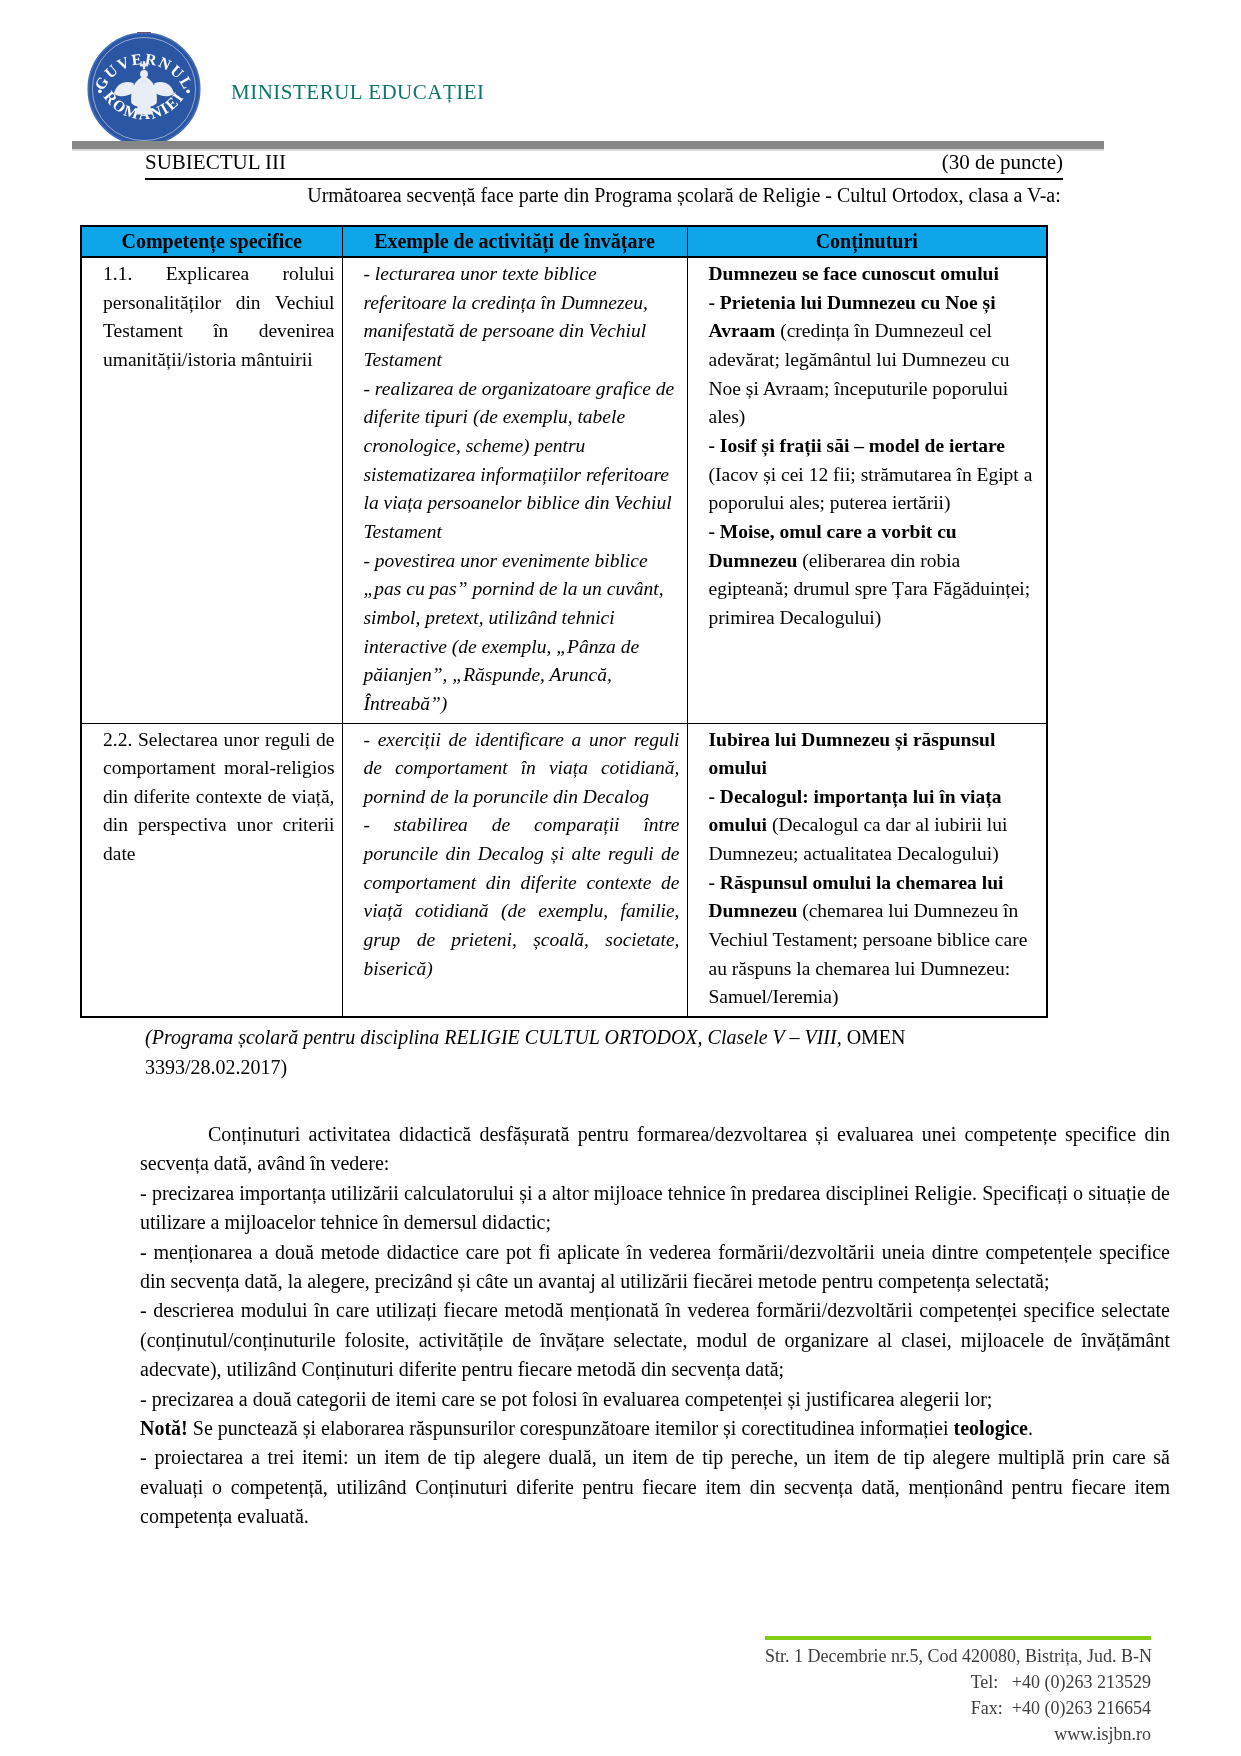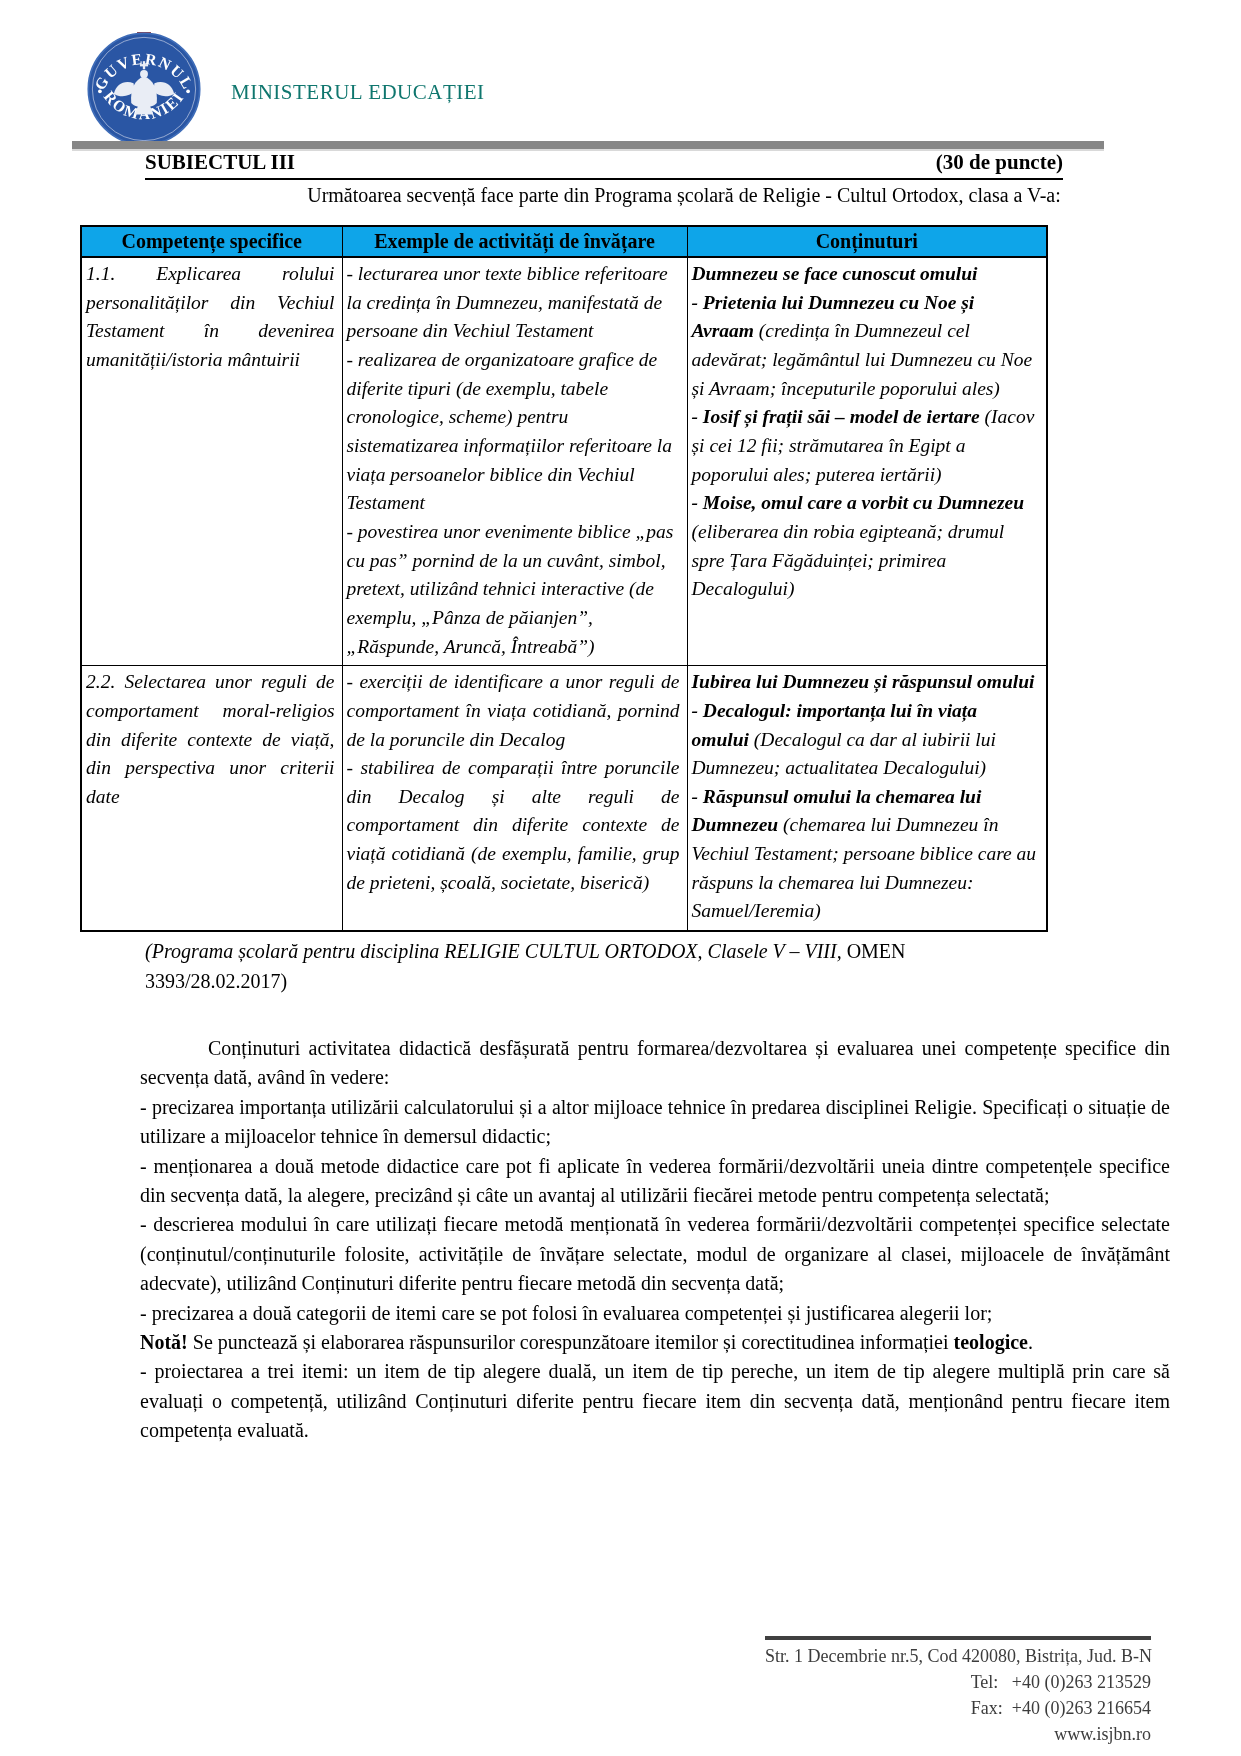--- a/index.html
+++ b/index.html
@@ -8,44 +8,44 @@
 
   
   .logo{position:absolute;left:86px;top:30px;width:116px;height:118px;}
   .ministry{position:absolute;left:231px;top:80px;font-size:21px;letter-spacing:0.5px;color:#0f766e;}
   .inspectorate{position:absolute;left:620px;top:48px;width:490px;text-align:center;color:#4c4c4c;font-weight:bold;}
   .inspectorate .l1{font-size:22px;letter-spacing:0.5px;}
   .inspectorate .l2{font-size:21px;margin-top:7px;letter-spacing:0.5px;}
   .header-rule{position:absolute;left:72px;top:141px;width:1032px;height:8px;background:#868686;border-bottom:2px solid #d9d9d9;}
 
   
-  .subject-line{position:absolute;left:145px;top:150px;width:918px;display:flex;justify-content:space-between;align-items:flex-end;border-bottom:2px solid #000;padding-bottom:3px;font-weight:bold;font-size:21px;}
+  .subject-line{position:absolute;left:145px;top:150px;width:918px;display:flex;justify-content:space-between;align-items:flex-end;border-bottom:2px solid #000;padding-bottom:3px;font-weight:normal;font-size:21px;}
   .intro{position:absolute;left:145px;top:184px;width:1010px;font-size:20px;text-indent:68px;text-align:center;}
 
   
   .content{position:absolute;left:80px;top:225px;width:1095px;}
   table.seq{border-collapse:collapse;width:966px;border:2px solid #000;table-layout:fixed;}
   table.seq th, table.seq td{border:1px solid #000;vertical-align:top;}
   table.seq th{background:#0ea5e9;font-size:20px;font-weight:bold;text-align:center;padding:3px 4px;border-bottom:2px solid #000;}
-  table.seq td{font-size:19.5px;line-height:1.47;padding:2px 7px 4px 4px;font-style:italic;}
+  table.seq td{font-size:19.5px;line-height:1.47;padding:2px 7px 4px 21px;}
   .col-competente{text-align:justify;}
   .col-exemple{font-style:italic;text-align:left;}
   tbody tr:nth-child(2) .col-exemple{text-align:justify;}
   .col-continuturi{text-align:left;}
   .para{margin:0;}
   .seg-b{font-weight:bold;}
   .seg-i{font-style:italic;}
 
   .citation{margin:4px 0 0 65px;width:885px;font-size:20px;line-height:1.5;}
   .body-text{margin:38px 0 0 60px;width:1030px;font-size:20px;line-height:1.47;text-align:justify;}
   .body-text .bp{margin:0;}
   .body-text .bp.indent{text-indent:68px;}
 
   
-  .footer{position:absolute;left:765px;top:1636px;width:386px;border-top:4px solid #404040;padding-top:3px;text-align:right;color:#3c3c3c;font-size:18px;line-height:26px;}
+  .footer{position:absolute;left:765px;top:1636px;width:386px;border-top:4px solid #84cc16;padding-top:3px;text-align:right;color:#3c3c3c;font-size:18px;line-height:26px;}
   .footer .f-line{white-space:pre;}
 </style>
 </head>
 <body>
 
 <div class="page">
 
   <div class="logo">
     <svg viewBox="0 0 100 100" width="116" height="118" aria-hidden="true">
       <rect x="44" y="1" width="12" height="98" fill="#7d1a20"></rect>

